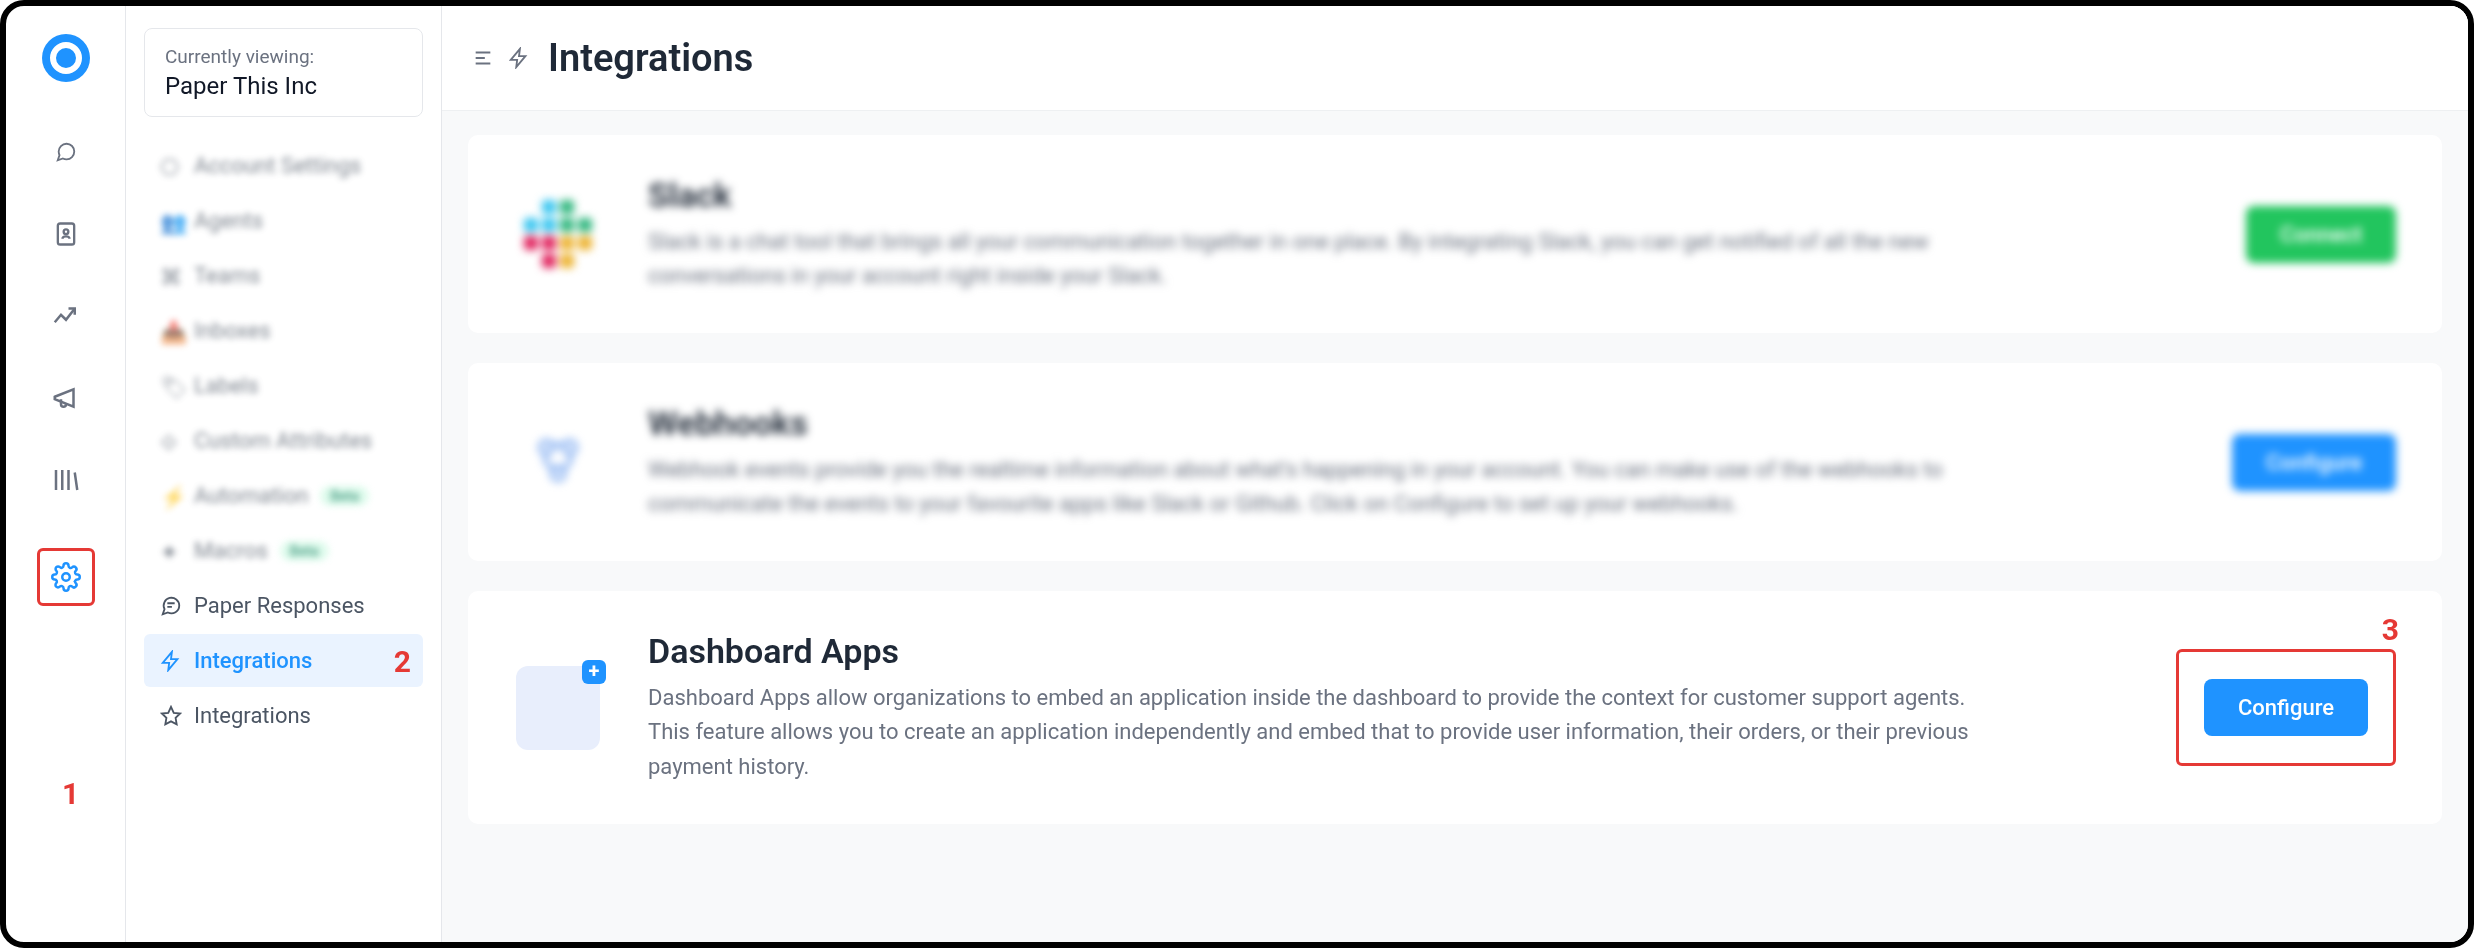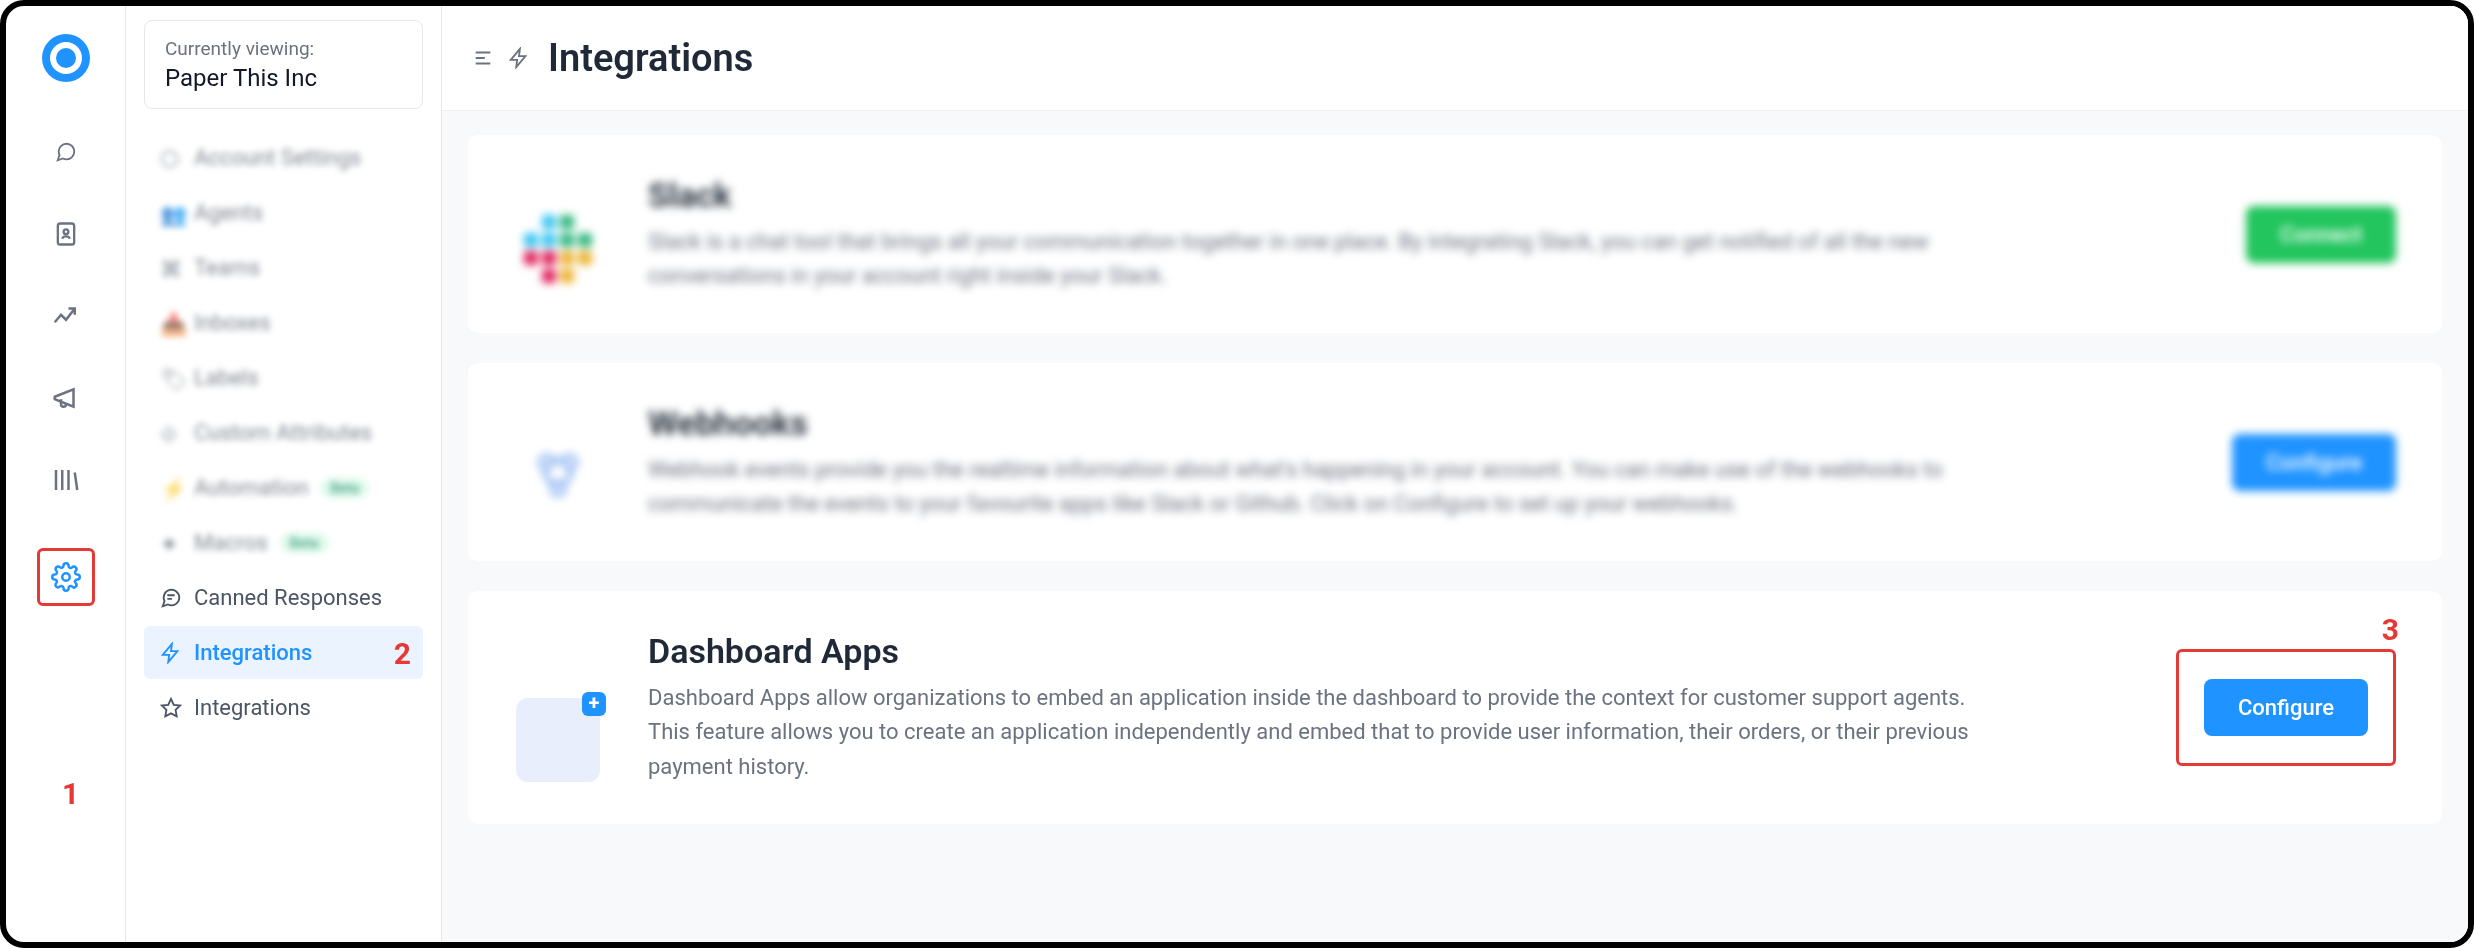--- a/index.html
+++ b/index.html
@@ -4,36 +4,36 @@
   <style>
     *{box-sizing:border-box;margin:0;padding:0;font-family:-apple-system,BlinkMacSystemFont,"Segoe UI",Roboto,sans-serif}
     body{background:#fff;border:6px solid #000;border-radius:24px;width:2474px;height:948px;overflow:hidden;display:flex}
     svg{display:block}
     .rail{width:120px;border-right:1px solid #e5e7eb;display:flex;flex-direction:column;align-items:center;padding-top:28px;gap:42px;position:relative}
     .rail-item{width:40px;height:40px;display:flex;align-items:center;justify-content:center;color:#6b7280;cursor:pointer}
     .logo{width:48px;height:48px;border-radius:50%;background:#1f93ff;display:flex;align-items:center;justify-content:center;margin-bottom:8px}
     .logo::after{content:"";width:20px;height:20px;border:6px solid #fff;border-radius:50%}
     .settings-box{border:3px solid #e53935;border-radius:6px;padding:6px}
     .callout-num{position:absolute;font-size:30px;font-weight:700;color:#e53935}
-    .sidebar{width:316px;border-right:1px solid #e5e7eb;padding:14px 18px 0 18px}
+    .sidebar{width:316px;border-right:1px solid #e5e7eb;padding:22px 18px 0 18px}
     .account-card{border:1px solid #e5e7eb;border-radius:8px;padding:16px 20px;margin-bottom:22px}
     .account-label{font-size:19px;color:#6b7280;margin-bottom:4px}
     .account-name{font-size:24px;color:#111827}
     .nav-list{display:flex;flex-direction:column;gap:2px}
     .nav-item{display:flex;align-items:center;gap:12px;padding:14px 16px;border-radius:6px;font-size:22px;color:#4b5563;cursor:pointer;position:relative}
     .nav-item.blurred{filter:blur(3px);opacity:.7}
     .nav-item.active{background:#eaf3ff;color:#1f93ff;font-weight:500}
     .nav-icon{width:22px;height:22px;flex-shrink:0}
     .badge{background:#d1fae5;color:#047857;font-size:14px;font-weight:600;padding:2px 10px;border-radius:10px;filter:blur(1px)}
     .main{flex:1;background:#f8f9fa;display:flex;flex-direction:column}
     .main-header{background:#fff;padding:30px 48px 30px 30px;display:flex;align-items:center;gap:18px;border-bottom:1px solid #eef0f2}
     .main-header-icons{display:flex;gap:14px;color:#6b7280}
     .page-title{font-size:38px;font-weight:600;color:#1f2937}
     .cards{padding:24px 26px;display:flex;flex-direction:column;gap:30px;overflow:auto}
-    .card{background:#fff;border-radius:10px;padding:40px 46px;display:flex;align-items:flex-end;gap:46px;position:relative}
+    .card{background:#fff;border-radius:10px;padding:40px 46px;display:flex;align-items:center;gap:46px;position:relative}
     .card.blurred .card-ico,.card.blurred .card-body,.card.blurred .card-btn{filter:blur(4px)}
     .card-ico{width:88px;height:88px;flex-shrink:0;display:flex;align-items:center;justify-content:center}
     .card-body{flex:1}
     .card-title{font-size:34px;font-weight:600;color:#1f2937;margin-bottom:10px}
     .card-desc{font-size:22px;line-height:1.55;color:#6b7280;max-width:1340px}
     .card-btn{padding:16px 34px;border:none;border-radius:8px;font-size:22px;font-weight:500;color:#fff;cursor:pointer;flex-shrink:0;align-self:center}
     .btn-green{background:#22c55e}
     .btn-blue{background:#1f93ff}
     .conf-box{border:3px solid #e53935;border-radius:6px;padding:12px 10px;position:relative;align-self:center}
     .slack-ico{display:grid;grid-template:repeat(4,14px)/repeat(4,14px);gap:4px;transform:rotate(0)}
@@ -125,21 +125,21 @@
     <div class="nav-item blurred">
         <span class="nav-icon">✦</span>
         <span>Macros</span>
         <span class="badge">Beta</span>
       </div>
     <div class="nav-item">
       <svg class="nav-icon" viewBox="0 0 24 24" fill="none" stroke="currentColor" stroke-width="2">
           <path d="M21 11.5a8.5 8.5 0 0 1-12.4 7.55L3 21l1.95-5.6A8.5 8.5 0 1 1 21 11.5z"></path>
           <path d="M8 9h8M8 13h5"></path>
         </svg>
-      <span>Canned Responses</span>
+      <span>Paper Responses</span>
     </div>
     <div class="nav-item active" style="position:relative">
       <svg class="nav-icon" viewBox="0 0 24 24" fill="none" stroke="currentColor" stroke-width="2">
           <path d="M13 2L3 14h7l-1 8 10-12h-7l1-8z"></path>
         </svg>
       <span>Integrations</span>
       <span class="callout-num" style="right:12px;top:10px">2</span>
     </div>
     <div class="nav-item">
       <svg class="nav-icon" viewBox="0 0 24 24" fill="none" stroke="currentColor" stroke-width="2">

